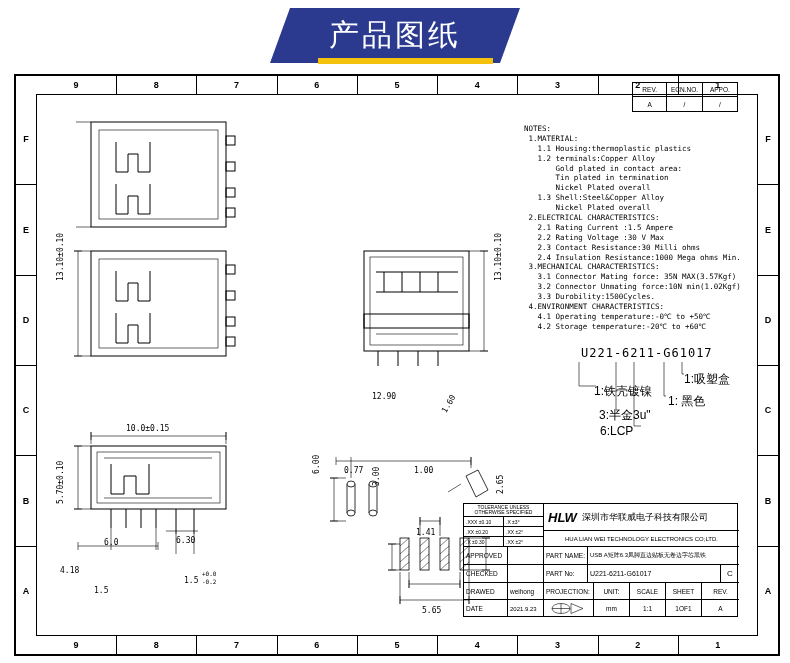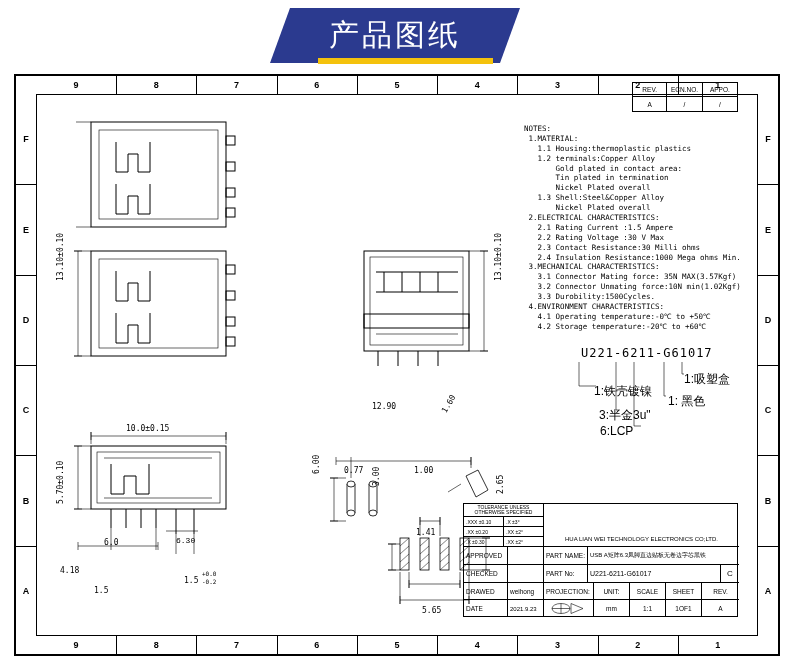--- a/index.html
+++ b/index.html
@@ -267,46 +267,50 @@
       <path class="stt" d="M384,496 L384,528 M453,496 L453,528"></path>
     </g>
   </svg>
 
   <div class="lbl mono" style="left:40px;top:205px;transform:rotate(-90deg);transform-origin:left top;">13.10±0.10</div>
   <div class="lbl mono" style="left:478px;top:205px;transform:rotate(-90deg);transform-origin:left top;">13.10±0.10</div>
   <div class="lbl mono" style="left:110px;top:348px;">10.0±0.15</div>
   <div class="lbl mono" style="left:40px;top:428px;transform:rotate(-90deg);transform-origin:left top;">5.70±0.10</div>
   <div class="lbl mono" style="left:44px;top:490px;">4.18</div>
   <div class="lbl mono" style="left:88px;top:462px;">6.0</div>
-  <div class="lbl mono" style="left:160px;top:460px;font-family:Liberation Mono, monospace;">6.30</div>
+  <div class="lbl mono" style="left:160px;top:460px;">6.30</div>
   <div class="lbl mono" style="left:78px;top:510px;">1.5</div>
   <div class="lbl mono" style="left:168px;top:500px;">1.5</div>
   <div class="lbl mono" style="left:186px;top:494px;font-size:6px;">+0.0</div>
   <div class="lbl mono" style="left:186px;top:502px;font-size:6px;">-0.2</div>
-  <div class="lbl mono" style="left:356px;top:326px;text-align:center;">12.90</div>
+  <div class="lbl mono" style="left:356px;top:316px;text-align:center;">12.90</div>
   <div class="lbl mono" style="left:424px;top:334px;transform:rotate(-60deg);transform-origin:left top;">1.60</div>
   <div class="lbl mono" style="left:328px;top:390px;">0.77</div>
   <div class="lbl mono" style="left:296px;top:398px;transform:rotate(-90deg);transform-origin:left top;">6.00</div>
   <div class="lbl mono" style="left:398px;top:390px;">1.00</div>
   <div class="lbl mono" style="left:480px;top:418px;transform:rotate(-90deg);transform-origin:left top;">2.65</div>
   <div class="lbl mono" style="left:356px;top:410px;transform:rotate(-90deg);transform-origin:left top;">3.00</div>
   <div class="lbl mono" style="left:400px;top:452px;">1.41</div>
   <div class="lbl mono" style="left:406px;top:530px;">5.65</div>
 
   <div class="tb">
 
     <div class="tbcell c" style="left:0;top:0;width:80px;height:13px;font-size:5px;white-space:pre-line;line-height:1.1;text-align:center;">TOLERANCE UNLESS
 OTHERWISE SPECIFIED</div>
     <div class="tbcell" style="left:0;top:13px;width:40px;height:10px;font-size:5px;">.XXX  ±0.10</div>
     <div class="tbcell" style="left:40px;top:13px;width:40px;height:10px;font-size:5px;">.X   ±3°</div>
     <div class="tbcell" style="left:0;top:23px;width:40px;height:10px;font-size:5px;">.XX   ±0.20</div>
     <div class="tbcell" style="left:40px;top:23px;width:40px;height:10px;font-size:5px;">.XX  ±2°</div>
     <div class="tbcell" style="left:0;top:33px;width:40px;height:10px;font-size:5px;">.X    ±0.30</div>
     <div class="tbcell" style="left:40px;top:33px;width:40px;height:10px;font-size:5px;">.XX  ±2°</div>
 
+    <div class="tbcell" style="left:80px;top:0;width:195px;height:27px;border-right:none;padding-left:4px;">
+      <span style="font-size:13px;font-weight:bold;font-style:italic;">HLW</span>
+      <span style="font-size:9px;margin-left:5px;">深圳市华联威电子科技有限公司</span>
+    </div>
     <div class="tbcell c" style="left:80px;top:27px;width:195px;height:16px;border-right:none;font-size:6px;">HUA LIAN WEI TECHNOLOGY ELECTRONICS CO;LTD.</div>
 
     <div class="tbcell" style="left:0;top:43px;width:44px;height:18px;font-size:6.5px;">APPROVED</div>
     <div class="tbcell" style="left:44px;top:43px;width:36px;height:18px;font-size:6.5px;"></div>
     <div class="tbcell" style="left:80px;top:43px;width:44px;height:18px;font-size:6.5px;">PART NAME:</div>
     <div class="tbcell" style="left:124px;top:43px;width:151px;height:18px;border-right:none;font-size:6px;">USB A矩阵6.3凤脚直边贴板无卷边字芯黑铁</div>
 
     <div class="tbcell" style="left:0;top:61px;width:44px;height:18px;font-size:6.5px;">CHECKED</div>
     <div class="tbcell" style="left:44px;top:61px;width:36px;height:18px;font-size:6.5px;"></div>
     <div class="tbcell" style="left:80px;top:61px;width:44px;height:18px;font-size:6.5px;">PART No:</div>

